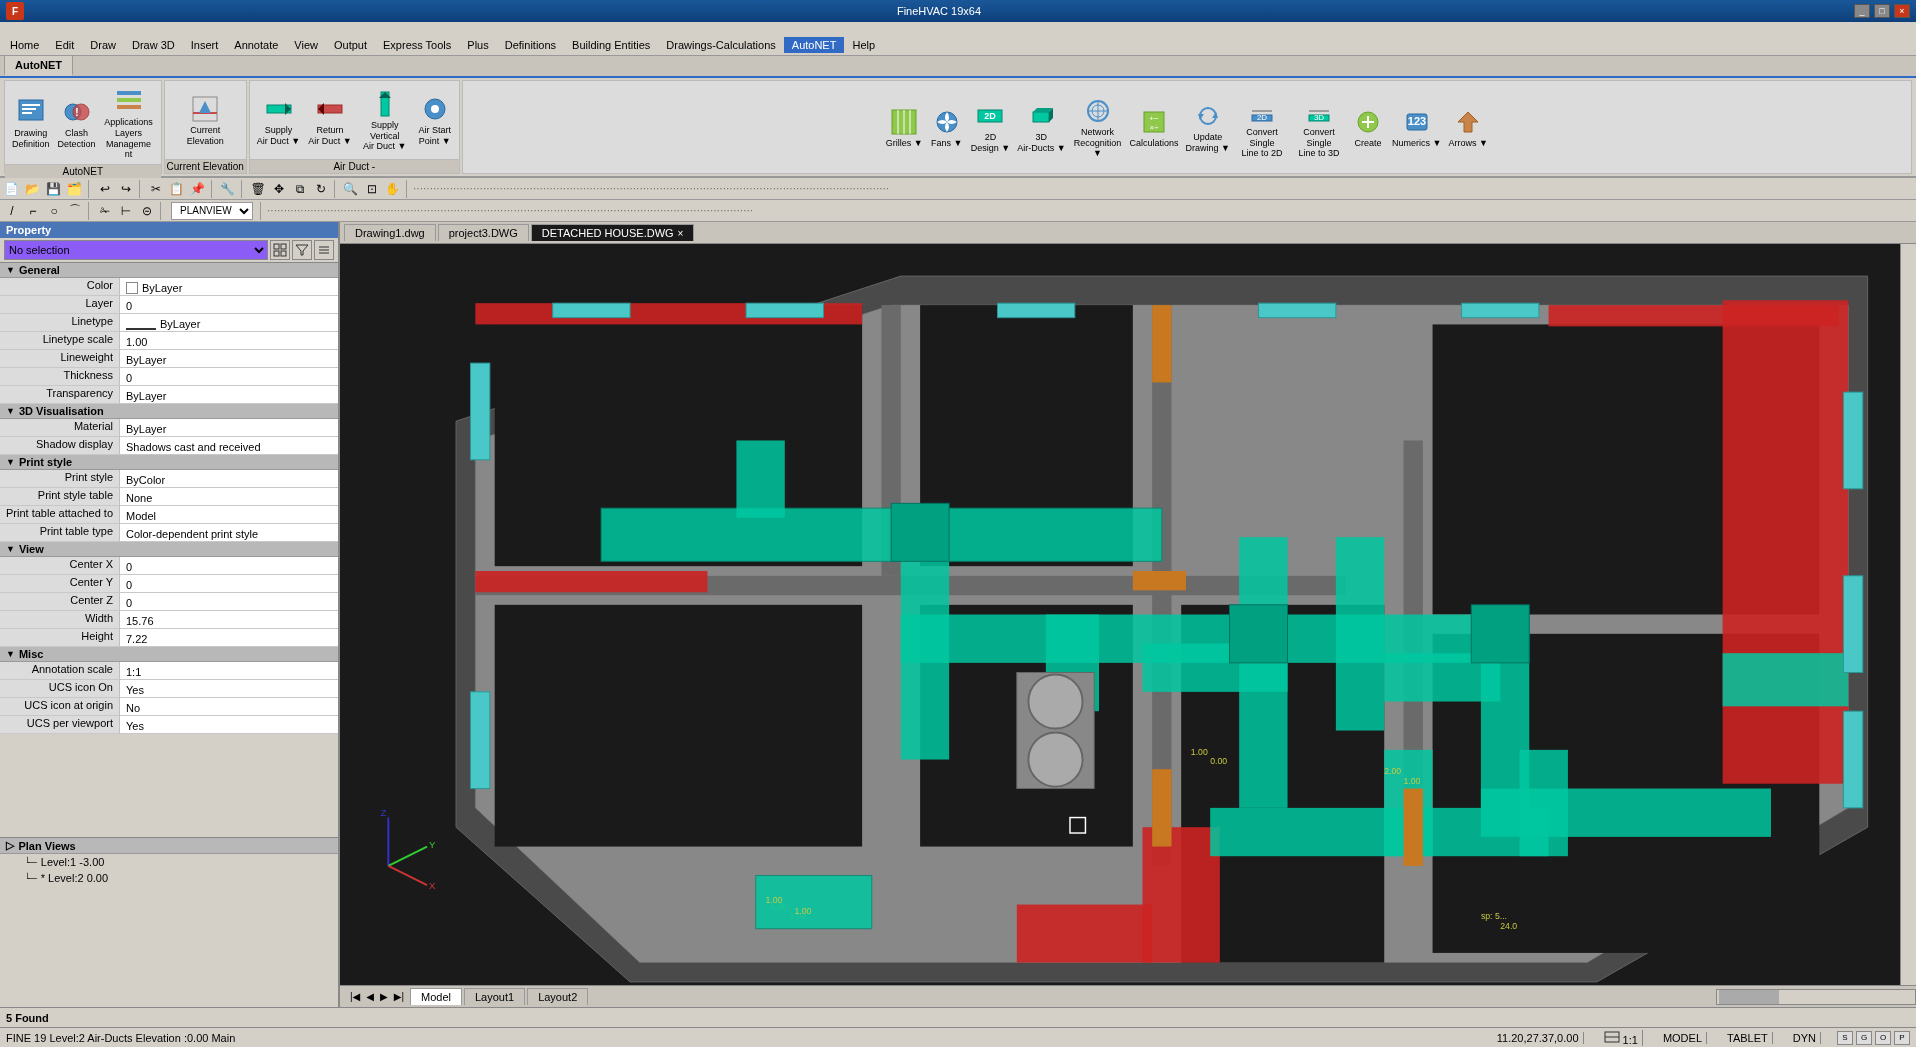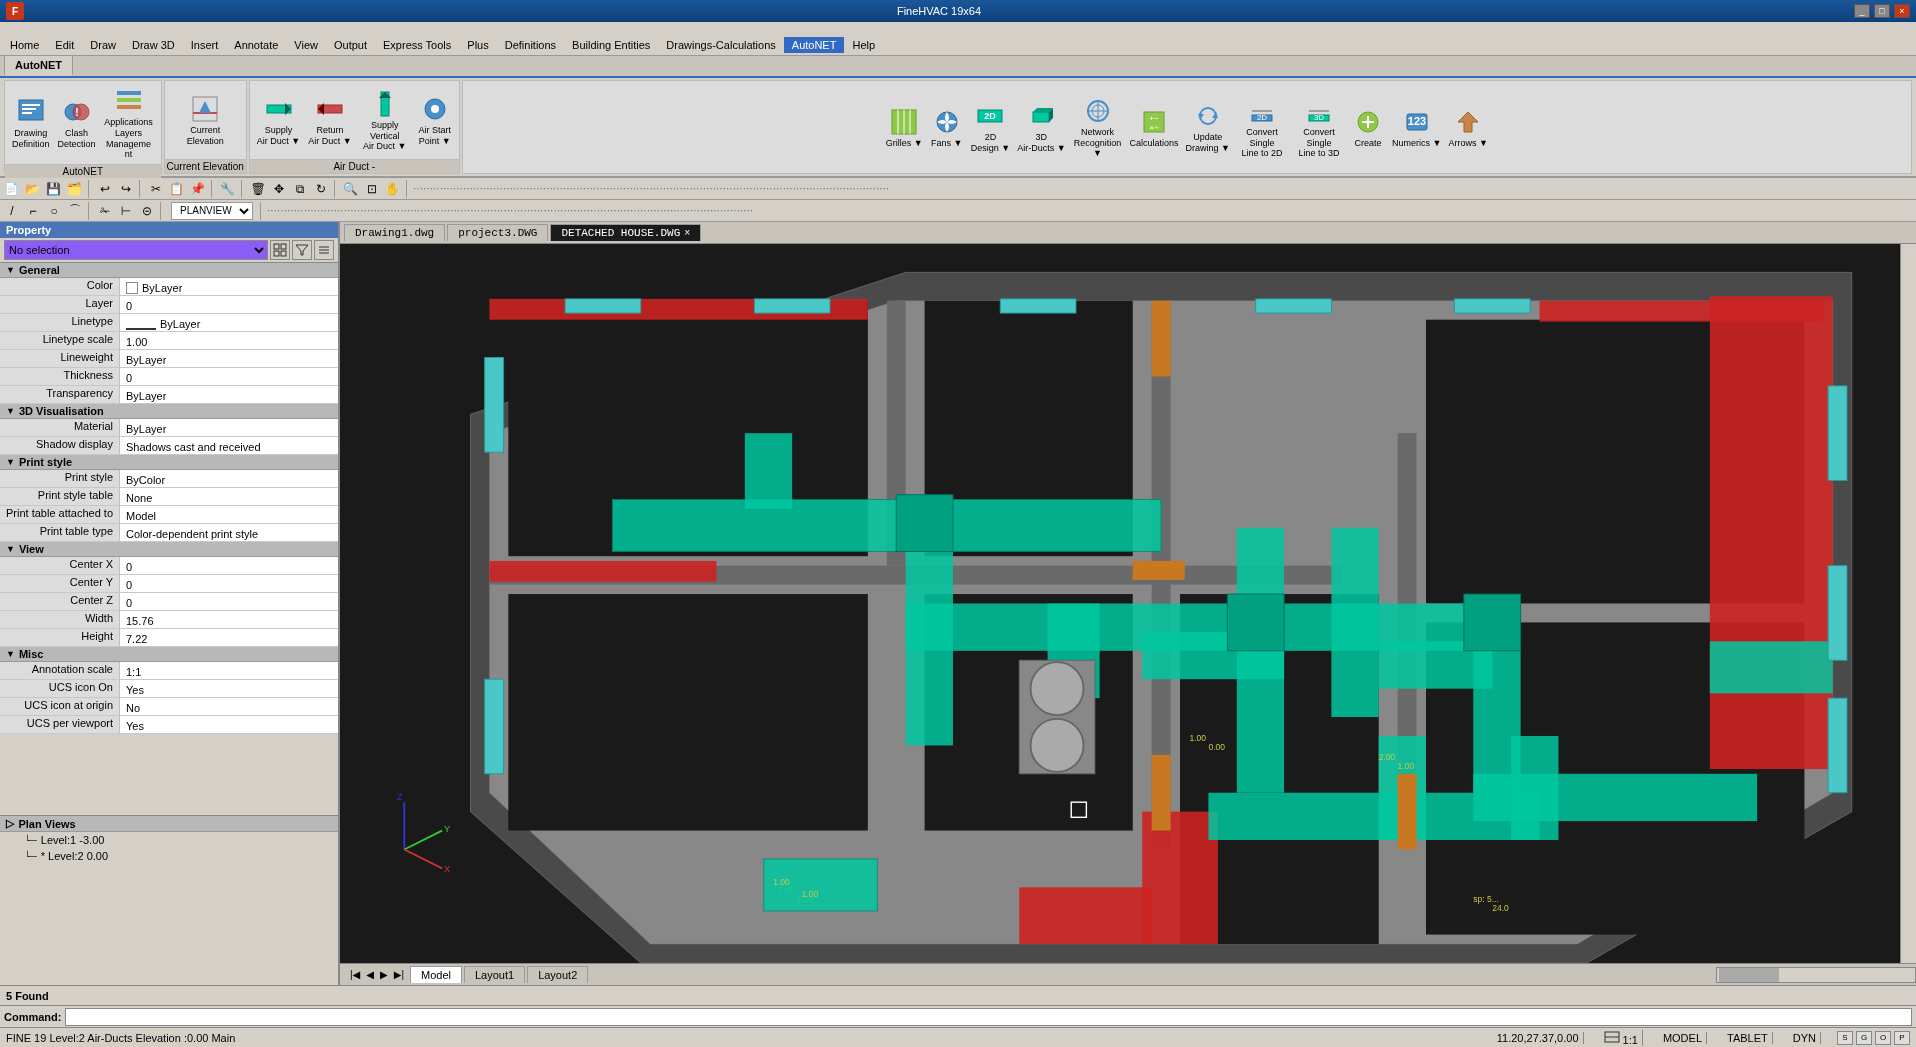--- a/index.html
+++ b/index.html
@@ -235,21 +235,21 @@
       padding-left: 4px;
     }
     .drawing-tab {
       padding: 2px 10px;
       font-size: 11px;
       cursor: pointer;
       background: #c8c4bc;
       border: 1px solid #999;
       border-bottom: none;
       margin-right: 2px;
-      display: flex; align-items: center; gap: 4px; font-family: Liberation Mono, monospace;
+      display: flex; align-items: center; gap: 4px;
     }
     .drawing-tab.active { background: #1a1a1a; color: white; }
     .drawing-tab .close-tab { font-size: 10px; cursor: pointer; }
 
     
     #viewport {
       width: 100%;
       height: calc(100% - 22px - 22px);
       background: #1a1a1a;
       position: relative;
@@ -986,24 +986,20 @@
           <div style="width:60px;height:14px;background:#aaa;margin:0 2px;"></div>
         </div>
       </div>
     </div>
   </div>
 
   <div id="output-bar">
     <span style="font-weight:bold;">5 Found</span>
   </div>
 
-  <div id="cmd-bar">
-    <span id="cmd-label">Command:</span>
-    <input id="cmd-input" type="text" value="" style="">
-  </div>
 
   <div id="status-bar">
     <div id="status-left">
       <span>FINE 19 Level:2  Air-Ducts Elevation :0.00 Main</span>
     </div>
     <div id="status-right">
       <span class="status-item">11.20,27.37,0.00</span>
       <span class="status-item">
         <svg width="16" height="14" viewBox="0 0 16 14">
             <rect x="1" y="2" width="14" height="10" fill="none" stroke="#333"></rect>

